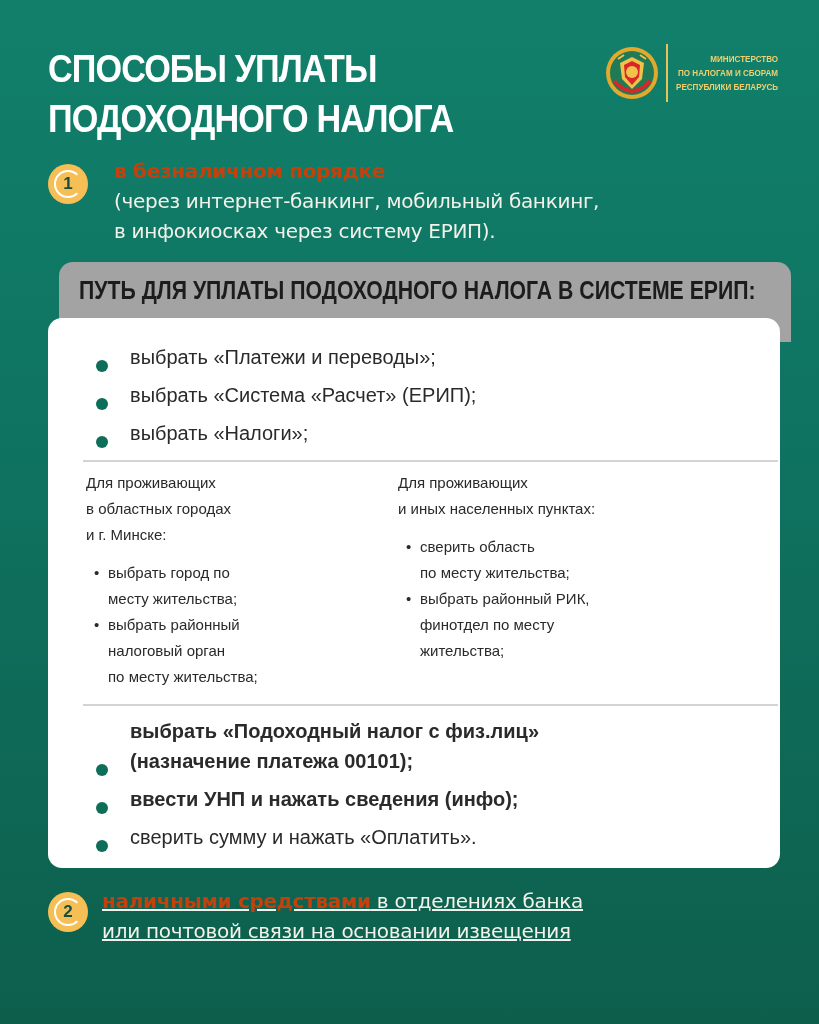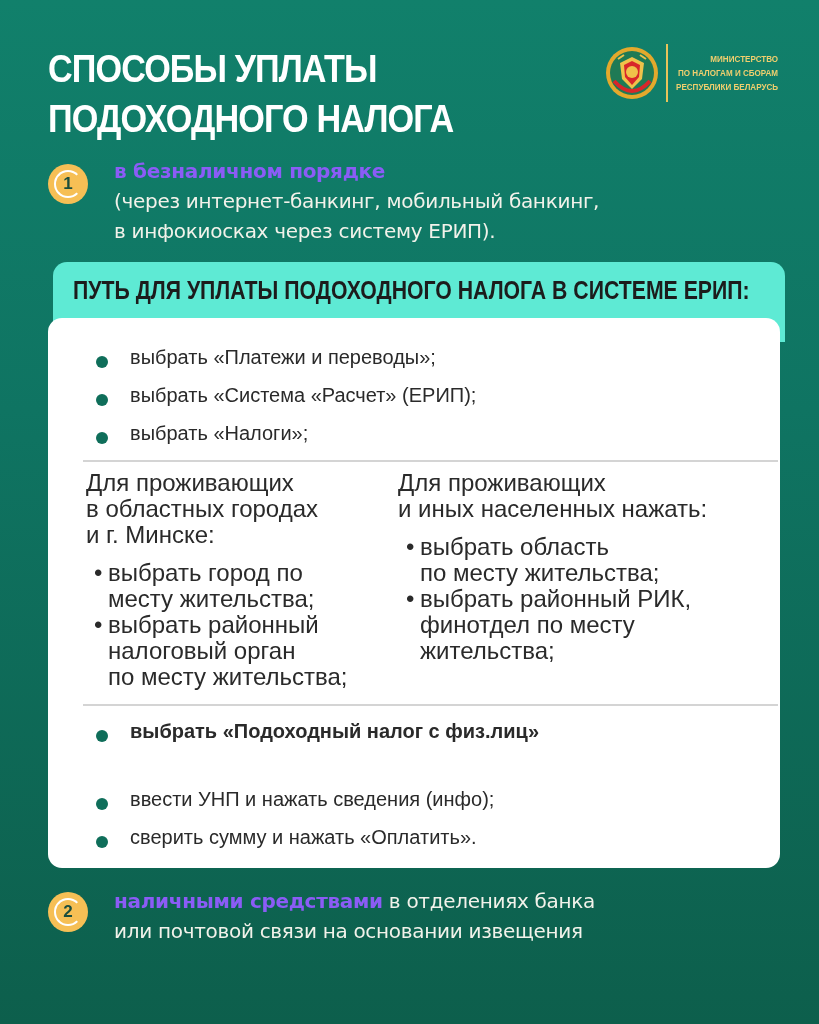--- a/index.html
+++ b/index.html
@@ -31,46 +31,46 @@
   .badge-ring {
     width: 28px; height: 28px; border-radius: 50%; border: 2px solid #fff;
     border-right-color: transparent; display: flex; align-items: center; justify-content: center;
     box-sizing: border-box;
   }
   .badge-num { color: #1a4d3d; font-weight: bold; font-size: 17px; }
   .method-text {
     position: absolute; color: #f2f2ea; font-size: 20px; line-height: 30px;
     font-family: "DejaVu Sans", sans-serif; letter-spacing: -0.3px;
   }
-  .hl { color: #8b5cf6; font-weight: bold; }
+  .hl { color: #c2410c; font-weight: bold; }
   .card {
     position: absolute; left: 48px; top: 262px; width: 732px; height: 606px;
   }
   .card-header {
-    position: absolute; left: 5px; top: 0; width: 732px; height: 80px;
-    background: #5eead4; border-radius: 14px 14px 0 0;
+    position: absolute; left: 11px; top: 0; width: 732px; height: 80px;
+    background: #a3a3a3; border-radius: 14px 14px 0 0;
   }
   .card-header-text {
     position: absolute; left: 20px; top: 14px; font-weight: bold; color: #1c1c1c;
     font-size: 25px; white-space: nowrap; transform: scaleX(0.85); transform-origin: left top;
   }
   .card-body {
     position: absolute; left: 0; top: 56px; width: 732px; height: 550px;
     background: #ffffff; border-radius: 14px;
   }
   .step {
-    position: absolute; left: 48px; display: flex; align-items: center;
+    position: absolute; left: 48px; display: flex; align-items: flex-end;
     font-size: 20px; color: #2a2a2a; line-height: 30px;
   }
   .dot {
     width: 12px; height: 12px; border-radius: 50%; background: #0f6e5a;
     margin-top: 9px; margin-right: 22px; flex: none;
   }
   .sep { position: absolute; left: 35px; width: 695px; height: 2px; background: #d4d4d4; }
-  .col { position: absolute; font-size: 24px; line-height: 26px; color: #2a2a2a; }
+  .col { position: absolute; font-size: 15px; line-height: 26px; color: #2a2a2a; }
   .col-sub { margin-top: 12px; }
   .sub-item { display: flex; }
   .sub-bullet { width: 22px; flex: none; padding-left: 8px; box-sizing: border-box; }
 </style>
 </head>
 <body>
 
 <div class="title">
   <div>СПОСОБЫ УПЛАТЫ</div>
   <div>ПОДОХОДНОГО НАЛОГА</div>
@@ -146,61 +146,62 @@
             <div>налоговый орган</div>
             <div>по месту жительства;</div>
           </div>
         </div>
       </div>
     </div>
 
     <div class="col" style="left:350px; top:152px; width:370px;">
       <div>
         <div>Для проживающих</div>
-        <div>и иных населенных нажать:</div>
+        <div>и иных населенных пунктах:</div>
       </div>
       <div class="col-sub">
         <div class="sub-item">
           <span class="sub-bullet">•</span>
           <div>
-            <div>выбрать область</div>
+            <div>сверить область</div>
             <div>по месту жительства;</div>
           </div>
         </div>
         <div class="sub-item">
           <span class="sub-bullet">•</span>
           <div>
             <div>выбрать районный РИК,</div>
             <div>финотдел по месту</div>
             <div>жительства;</div>
           </div>
         </div>
       </div>
     </div>
 
     <div class="sep" style="top:386px;"></div>
 
     <div class="step" style="top:398px;font-weight:bold;">
       <span class="dot"></span>
       <div>
         <div>выбрать «Подоходный налог с физ.лиц»</div>
-      </div>
-    </div>
-    <div class="step" style="top:466px;">
+        <div>(назначение платежа 00101);</div>
+      </div>
+    </div>
+    <div class="step" style="top:466px;font-weight:bold;">
       <span class="dot"></span>
       <span>ввести УНП и нажать сведения (инфо);</span>
     </div>
     <div class="step" style="top:504px;">
       <span class="dot"></span>
       <span>сверить сумму и нажать «Оплатить».</span>
     </div>
   </div>
 </div>
 
 <div class="badge" style="left:48px; top:892px;">
   <div class="badge-ring">
     <span class="badge-num">2</span>
   </div>
 </div>
-<div class="method-text" style="left:114px; top:886px;">
+<div class="method-text" style="left:102px; top:886px;text-decoration:underline;">
   <div><span class="hl">наличными средствами</span><span> в отделениях банка</span></div>
   <div>или почтовой связи на основании извещения</div>
 </div>
 
 </body></html>

